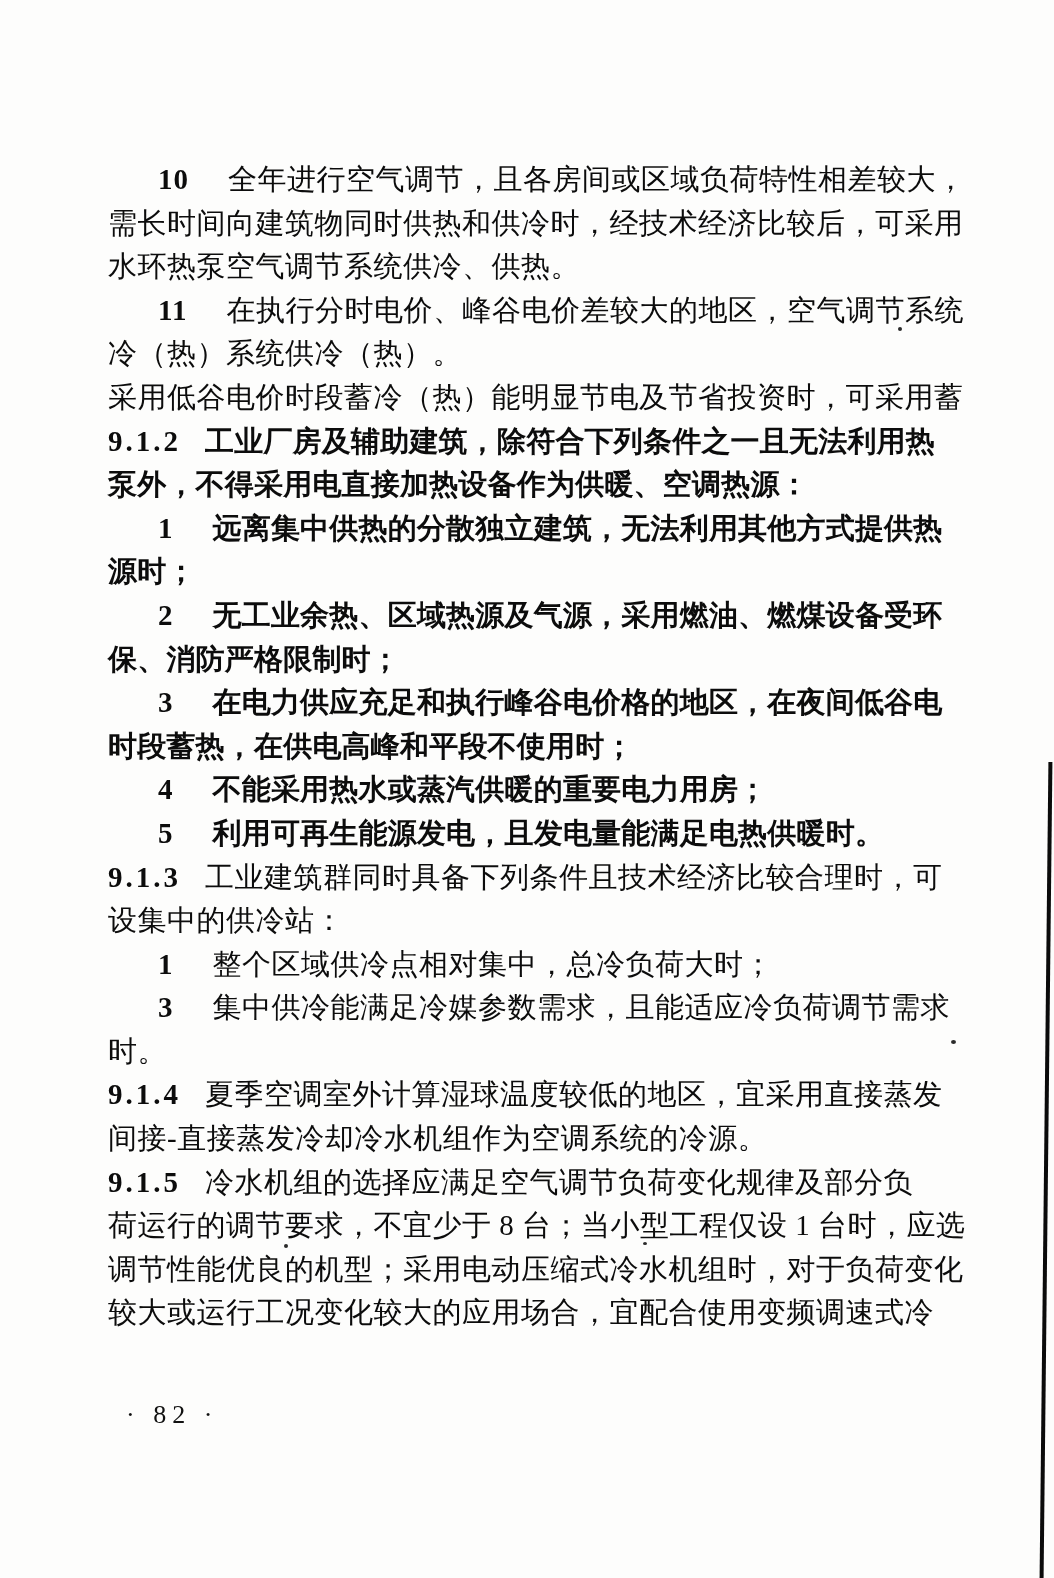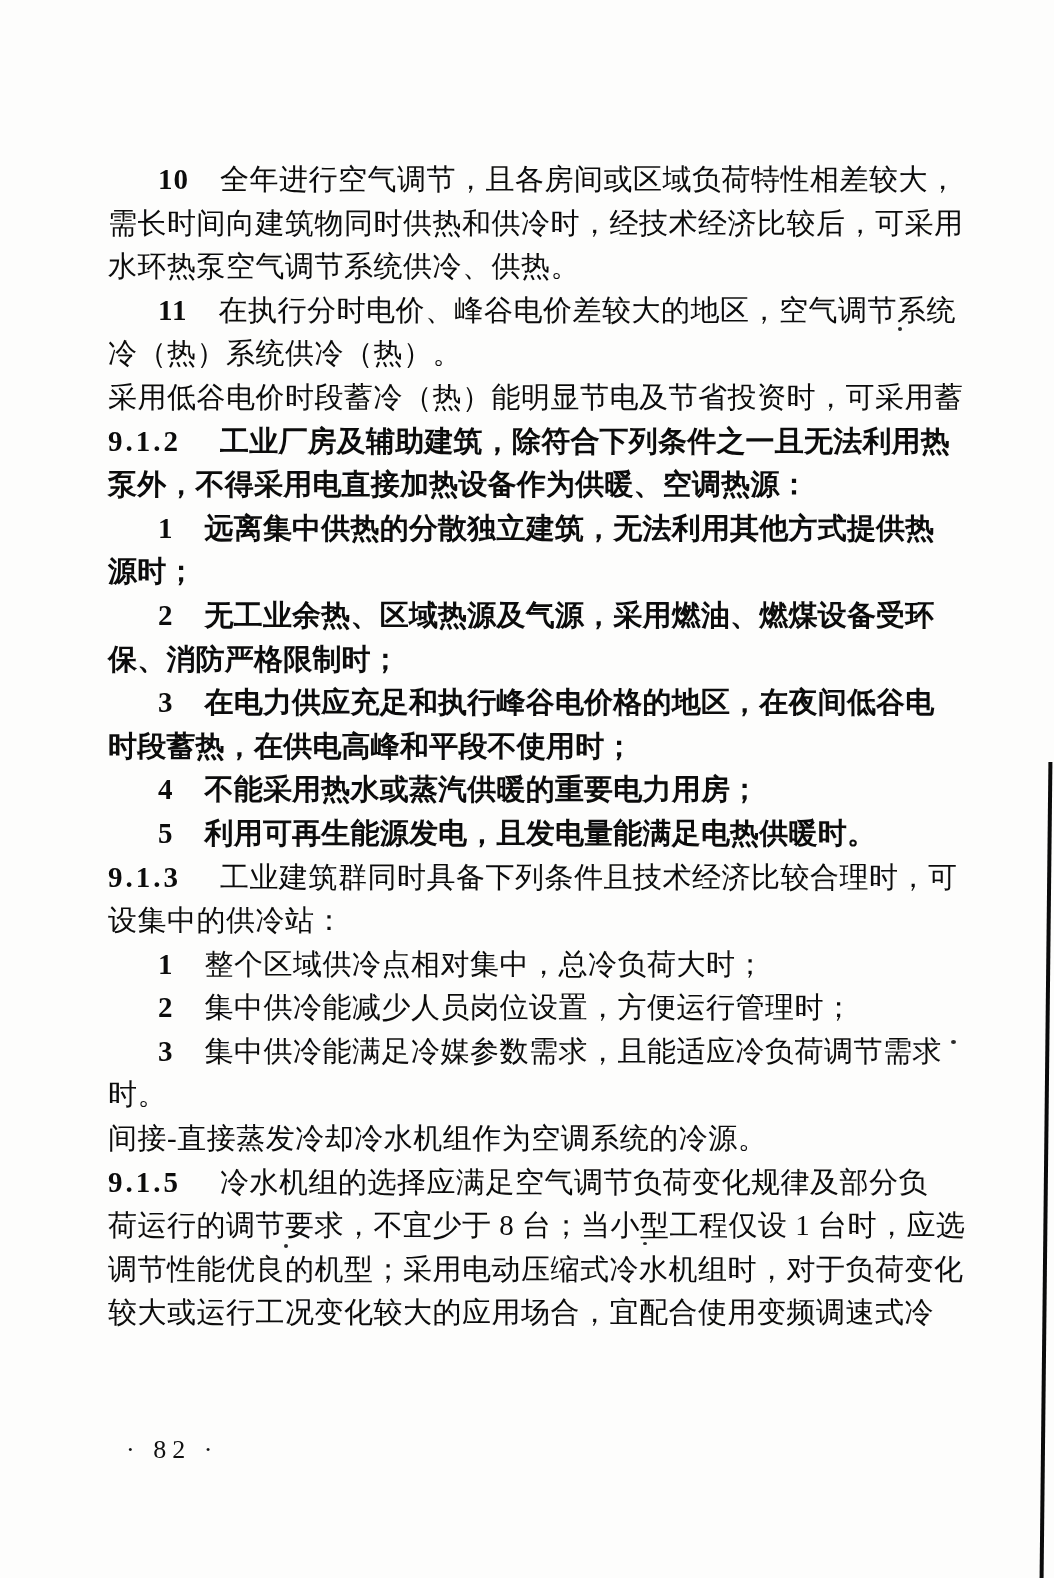--- a/index.html
+++ b/index.html
@@ -32,31 +32,31 @@
     font-family: "Liberation Sans", "DejaVu Sans", sans-serif;
     font-weight: 700;
     letter-spacing: 0.2px;
   }
   
   .line.first-item { padding-left: 50px; }
   
   .num {
     font-family: "Liberation Serif", "DejaVu Serif", serif;
     font-weight: 700;
-    margin-right: 31px;
+    margin-right: 39px;
     letter-spacing: 1px;
   }
   .num.clause-num {
-    margin-right: 39px;
+    margin-right: 24px;
     letter-spacing: 3px;
   }
   .page-number {
     position: absolute;
     left: 126px;
-    top: 1435px;
+    top: 1400px;
     font-size: 26px;
     letter-spacing: 6px;
     font-weight: 500;
     color: #111;
   }
   .speck {
     position: absolute;
     background: #2a2a2a;
     border-radius: 50%;
   }
@@ -89,23 +89,23 @@
       <div class="line bold"><span>源时；</span></div>
       <div class="line bold first-item"><span class="num">2</span><span>无工业余热、区域热源及气源，采用燃油、燃煤设备受环</span></div>
       <div class="line bold"><span>保、消防严格限制时；</span></div>
       <div class="line bold first-item"><span class="num">3</span><span>在电力供应充足和执行峰谷电价格的地区，在夜间低谷电</span></div>
       <div class="line bold"><span>时段蓄热，在供电高峰和平段不使用时；</span></div>
       <div class="line bold first-item"><span class="num">4</span><span>不能采用热水或蒸汽供暖的重要电力用房；</span></div>
       <div class="line bold first-item"><span class="num">5</span><span>利用可再生能源发电，且发电量能满足电热供暖时。</span></div>
       <div class="line"><span class="num clause-num">9.1.3</span><span>工业建筑群同时具备下列条件且技术经济比较合理时，可</span></div>
       <div class="line"><span>设集中的供冷站：</span></div>
       <div class="line first-item"><span class="num">1</span><span>整个区域供冷点相对集中，总冷负荷大时；</span></div>
-      <div class="line first-item"><span class="num">2</span><span>集中供冷能减少人员岗位设置，方便运行管理时；</span></div>
       <div class="line first-item"><span class="num">3</span><span>集中供冷能满足冷媒参数需求，且能适应冷负荷调节需求</span></div>
       <div class="line"><span>时。</span></div>
+      <div class="line"><span class="num clause-num">9.1.4</span><span>夏季空调室外计算湿球温度较低的地区，宜采用直接蒸发</span></div>
       <div class="line"><span>间接-直接蒸发冷却冷水机组作为空调系统的冷源。</span></div>
       <div class="line"><span class="num clause-num">9.1.5</span><span>冷水机组的选择应满足空气调节负荷变化规律及部分负</span></div>
       <div class="line"><span>荷运行的调节要求，不宜少于 8 台；当小型工程仅设 1 台时，应选</span></div>
       <div class="line"><span>调节性能优良的机型；采用电动压缩式冷水机组时，对于负荷变化</span></div>
       <div class="line"><span>较大或运行工况变化较大的应用场合，宜配合使用变频调速式冷</span></div>
     </main>
 
   <div class="page-number">· 82 ·</div>
 
   <span class="speck" style="left:898px; top:327px; width:4px; height:4px;"></span>

